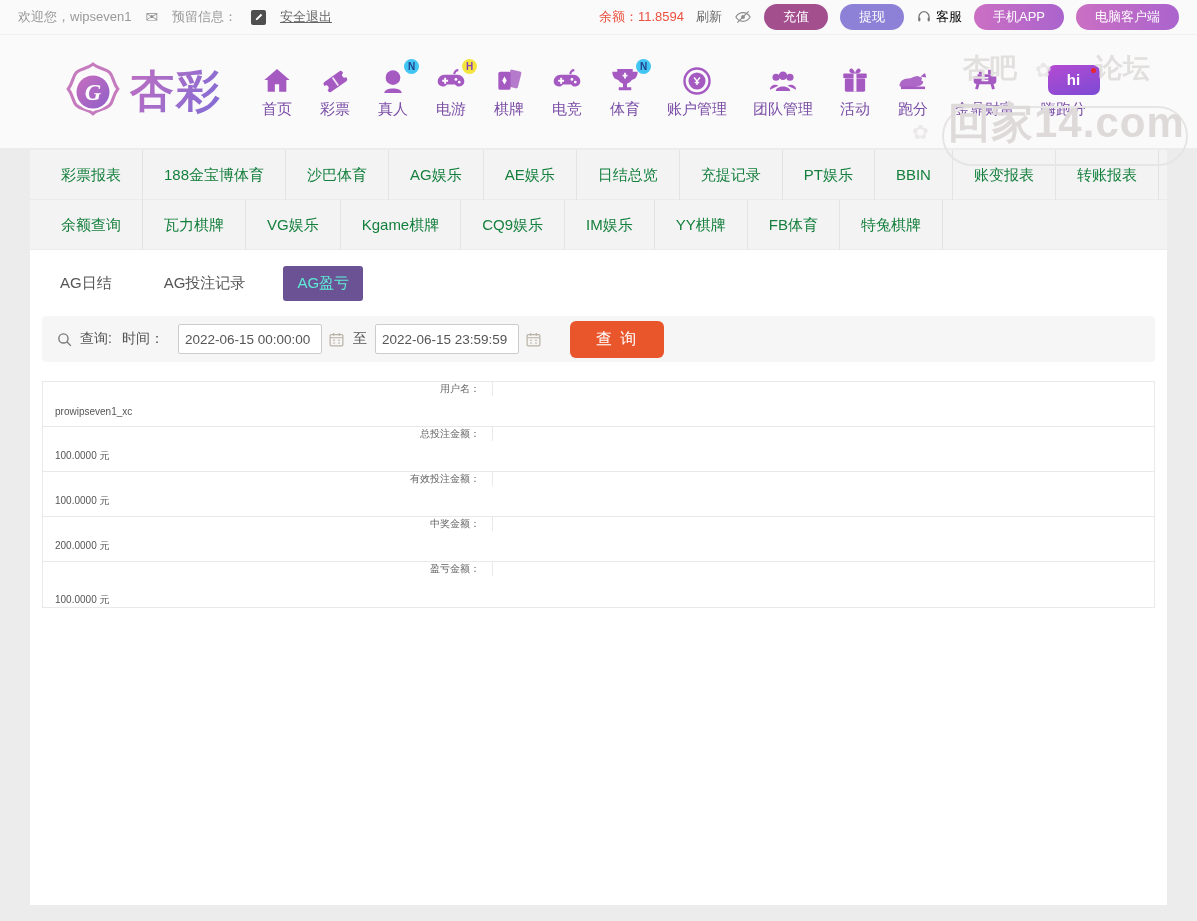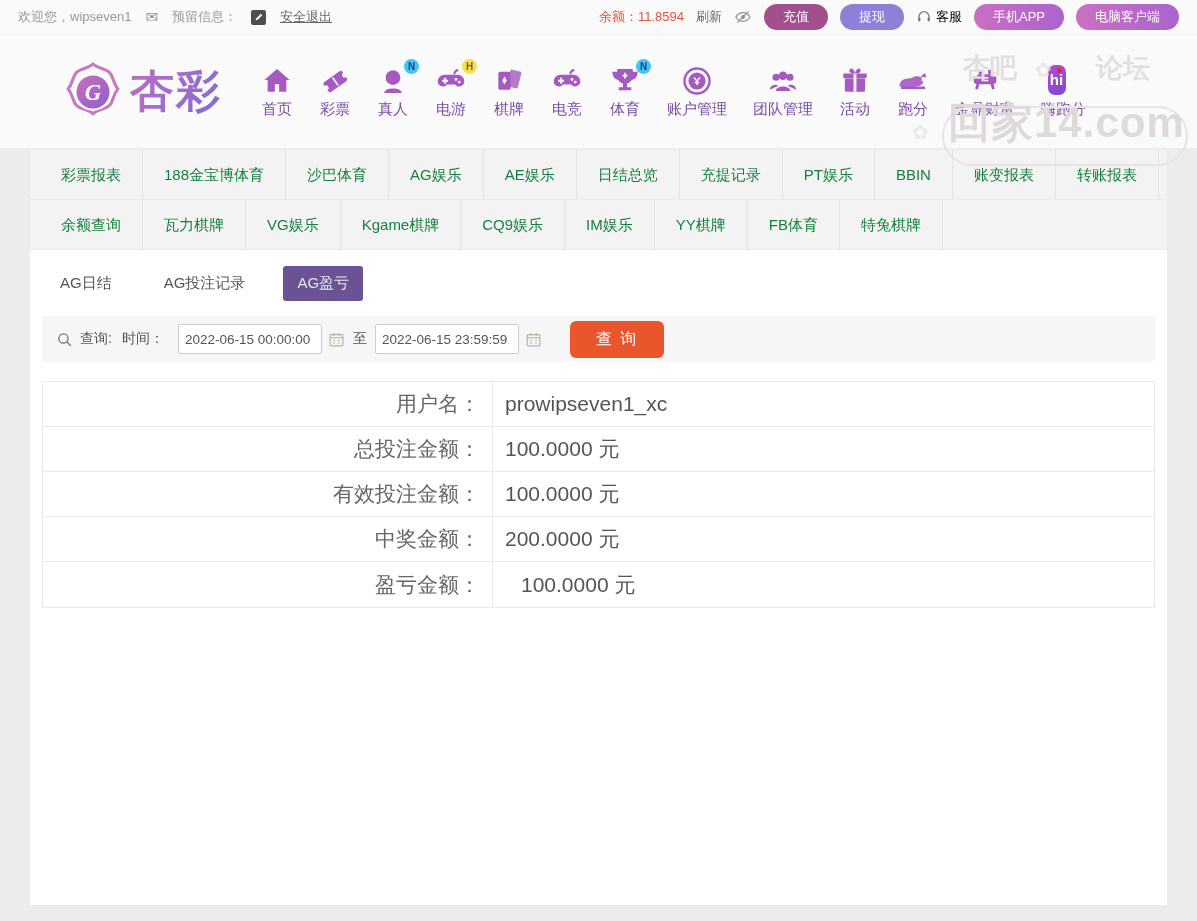--- a/index.html
+++ b/index.html
@@ -58,21 +58,21 @@
   .nav-ico { width:32px; height:32px; position:relative; color:var(--icon-purple,#a55ac2); }
   .nav-ico svg { width:32px; height:32px; }
   .nav-label { font-size:15px; color:var(--nav-purple,#7a4da6); margin-top:3px; white-space:nowrap; }
   .badge {
     position:absolute; top:-6px; right:-10px; width:15px; height:15px; border-radius:50%;
     font-size:10px; font-weight:bold; display:flex; align-items:center; justify-content:center;
   }
   .badge-N { background:#41c5f2; color:#23418d; }
   .badge-H { background:#f3e53d; color:#8a3fb8; }
   .hi-box {
-    width:18px; height:30px; border-radius:7px; position:relative;
+    width:52px; height:30px; border-radius:7px; position:relative;
     background:linear-gradient(160deg,#c locomotive) ; 
     background:linear-gradient(160deg,#b44bd2,#7d4ad4);
     color:#fff; font-weight:bold; font-size:15px;
     display:flex; align-items:center; justify-content:center;
   }
   .hi-dot { position:absolute; top:3px; right:4px; width:5px; height:5px; border-radius:50%; background:#e8262d; }
   
   .watermark { position:absolute; pointer-events:none; z-index:6; left:0; top:0; width:1197px; height:250px; color:#e2dfdf;text-align:center; }
   .wm-a { position:absolute; left:963px; top:50px; font-size:27px; font-weight:bold; }
   .wm-b { position:absolute; left:1096px; top:50px; font-size:27px; font-weight:bold; }
@@ -89,21 +89,21 @@
   .tab {
     height:50px; line-height:50px; padding:0 21px; font-size:15px; color:#15803d;
     border-right:1px solid #e4e2e2; cursor:pointer; white-space:nowrap;
   }
   .tab.active {
     background:#fff; border-top:3px solid var(--accent-purple,#6b5392); line-height:45px;
   }
   .content { padding:14px 12px 0 12px; }
   .subtabs { display:flex; align-items:center; padding:2px 0 2px 4px; }
   .subtab { font-size:15px; color:#555; cursor:pointer; padding:8px 14px; margin-right:24px; border-radius:3px; }
-  .subtab.active { background:var(--accent-purple,#6a5294); color:#e5e5e5; }
+  .subtab.active { background:var(--accent-purple,#6a5294); color:#5eead4; }
   
   .querybar {
     margin-top:13px; background:#f7f6f6; border-radius:4px; height:46px;
     display:flex; align-items:center; padding:0 14px; font-size:14px; color:#555;
   }
   .querybar .qlabel { margin-right:10px; }
   .search-ico { display:inline-flex; margin-right:7px; }
   .search-ico svg { width:17px; height:17px; }
   .dt-input {
     width:144px; height:30px; border:1px solid #ccc; border-radius:2px; background:#fff;
@@ -112,21 +112,21 @@
   .cal-ico { display:inline-flex; margin:0 8px 0 6px; cursor:pointer; }
   .cal-ico svg { width:17px; height:17px; }
   .to-sep { margin-right:4px; }
   .query-btn {
     margin-left:20px; background:var(--accent-orange,#e9562c); color:#fff; border:none;
     font-size:16px; padding:8px 26px; border-radius:6px; cursor:pointer; font-family:inherit;
     letter-spacing:2px;
   }
   
   .dtable { margin-top:19px; border:1px solid #e9e9e9; }
-  .trow { display:flex; height:45px; border-bottom:1px solid #e9e9e9; font-size:21px; }
+  .trow { display:flex; height:45px; border-bottom:1px solid #e9e9e9; font-size:10px;flex-direction:column; }
   .trow:last-child { border-bottom:none;gap:16px; }
   .tlabel {
     width:450px; text-align:right; padding-right:12px; color:#666;
     display:flex; align-items:center; justify-content:flex-end; border-right:1px solid #e9e9e9;
   }
   .tvalue { flex:1; padding-left:12px; color:#555; display:flex; align-items:center; }
 </style>
 </head>
 <body>
 

